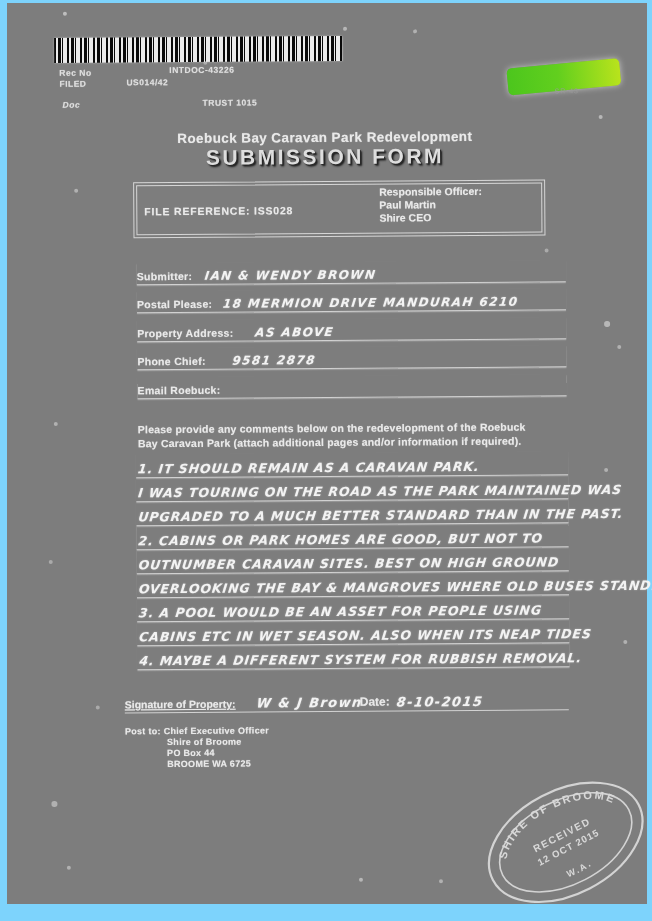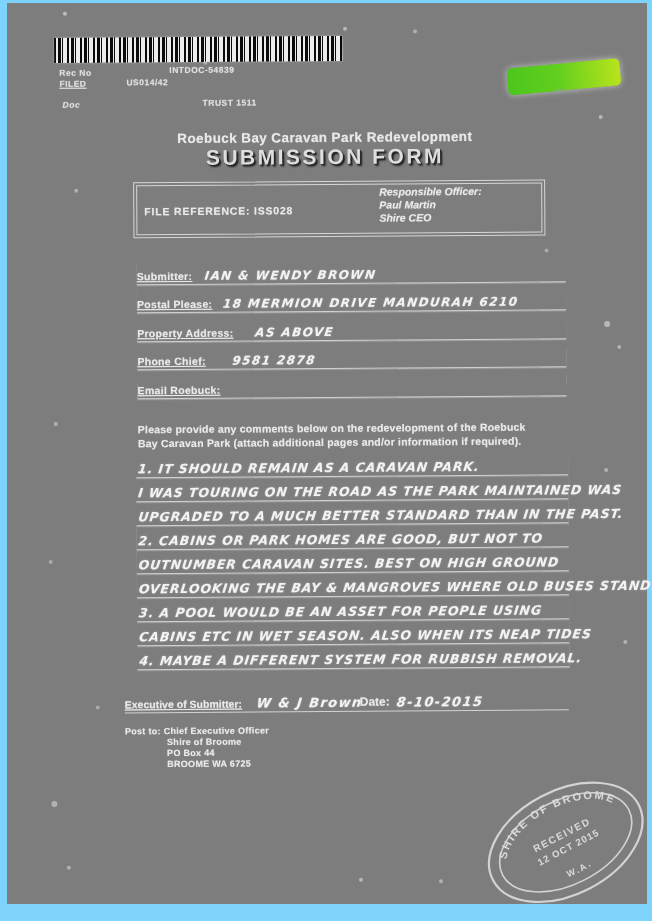--- a/index.html
+++ b/index.html
@@ -24,25 +24,25 @@
     transform:rotate(-5deg);box-shadow:0 0 6px rgba(255,255,255,.55);}
   .hilite-note{position:absolute;left:550px;top:86px;font-size:7px;color:#9a9a9a;letter-spacing:1px;}
 
   .title1{position:absolute;left:0;right:0;top:127px;text-align:center;font-size:13.5px;letter-spacing:.4px;}
   .title2{position:absolute;left:0;right:0;top:142px;text-align:center;font-size:21px;letter-spacing:2.5px;
           color:#dedede;text-shadow:1px 1px 0 #2a2a2a,2px 2px 2px #151515;}
 
   .refbox{position:absolute;left:128px;top:178px;width:412px;height:56px;
           border:4px double #d6d6d6;box-sizing:border-box;}
   .refbox .fileref{position:absolute;left:7px;top:19px;font-size:10.5px;letter-spacing:.8px;}
-  .refbox .officer{position:absolute;left:242px;top:1px;font-size:10.5px;line-height:13px;font-style:italic;}
+  .refbox .officer{position:absolute;left:242px;top:1px;font-size:10.5px;line-height:13px;}
 
   .frow{position:absolute;left:131px;width:429px;height:21px;
         border-bottom:1.6px solid #d2d2d2;box-shadow:0 1px 1px rgba(255,255,255,.25);}
-  .frow .lbl{font-size:10.5px;letter-spacing:.3px;position:absolute;left:0;bottom:2px;text-decoration:underline;}
+  .frow .lbl{font-size:10.5px;letter-spacing:.3px;position:absolute;left:0;bottom:2px;}
   .frow .val{position:absolute;bottom:1px;font-size:12px;}
 
   .prompt{position:absolute;left:131px;top:418px;width:432px;font-size:10.5px;line-height:14px;letter-spacing:.2px;}
 
   .cline{position:absolute;left:129px;width:432px;height:23px;
          border-bottom:1.6px solid #d2d2d2;box-shadow:0 1px 1px rgba(255,255,255,.22);}
   .cline .hand{position:absolute;left:2px;bottom:1px;font-size:12.5px;letter-spacing:.9px;}
 
   .sigrow{position:absolute;left:116px;top:686px;width:444px;height:22px;
           border-bottom:1.6px solid #d2d2d2;}
@@ -72,25 +72,25 @@
 </head>
 <body>
 
 <div id="canvas">
   <div class="paper">
     <div class="sheet">
 
       <div class="barcode"></div>
 
       <div class="meta print" style="left:55px;top:63px;">Rec No</div>
-      <div class="meta print" style="left:55px;top:74px;text-decoration:underline;">FILED</div>
+      <div class="meta print" style="left:55px;top:74px;">FILED</div>
       <div class="meta print" style="left:58px;top:95px;font-style:italic;">Doc</div>
-      <div class="meta print" style="left:165px;top:61px;">INTDOC-54839</div>
+      <div class="meta print" style="left:165px;top:61px;">INTDOC-43226</div>
       <div class="meta print" style="left:122px;top:73px;">US014/42</div>
-      <div class="meta print" style="left:198px;top:94px;">TRUST 1511</div>
+      <div class="meta print" style="left:198px;top:94px;">TRUST 1015</div>
 
       <div class="hilite"></div>
       <div class="hilite-note">SR 43</div>
 
       <div class="title1 print">Roebuck Bay Caravan Park Redevelopment</div>
       <div class="title2 print">SUBMISSION FORM</div>
 
       <div class="refbox">
         <div class="fileref print">FILE REFERENCE:  ISS028</div>
         <div class="officer print">
@@ -148,21 +148,21 @@
           <span class="hand">3. A POOL WOULD BE AN ASSET FOR PEOPLE USING</span>
         </div>
       <div class="cline" style="top:618px;">
           <span class="hand">CABINS ETC IN WET SEASON. ALSO WHEN ITS NEAP TIDES</span>
         </div>
       <div class="cline" style="top:642px;">
           <span class="hand">4. MAYBE A DIFFERENT SYSTEM FOR RUBBISH REMOVAL.</span>
         </div>
 
       <div class="sigrow">
-        <span class="lbl print">Executive of Submitter:</span>
+        <span class="lbl print">Signature of Property:</span>
         <span class="sig hand">W &amp; J Brown</span>
         <span class="datelbl print">Date:</span>
         <span class="dateval hand">8-10-2015</span>
       </div>
 
       <div class="postto print">
         <div>Post to: Chief Executive Officer</div>
         <div class="ind">Shire of Broome</div>
         <div class="ind">PO Box 44</div>
         <div class="ind">BROOME WA 6725</div>

